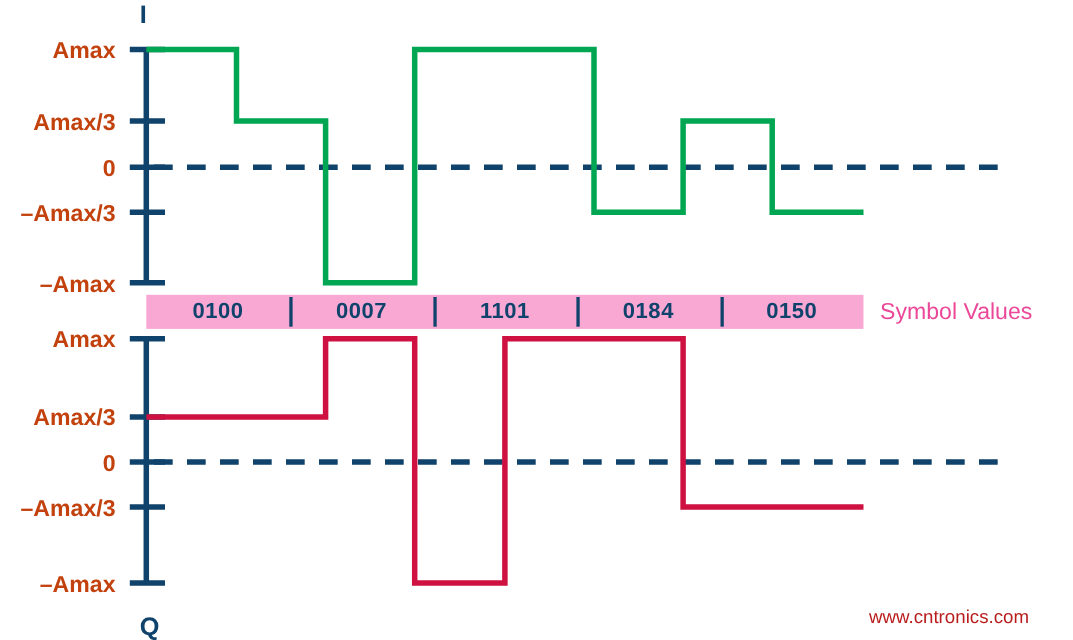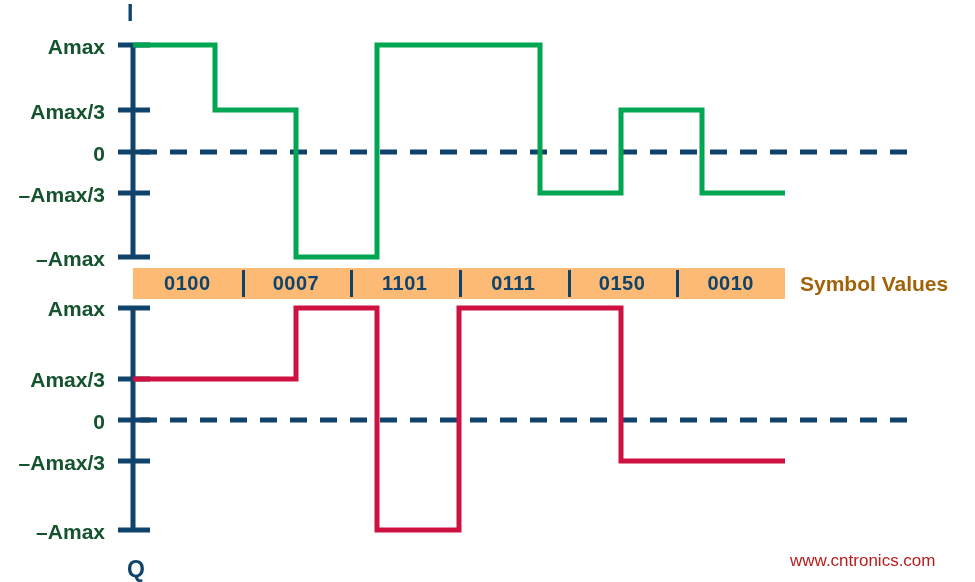--- a/index.html
+++ b/index.html
@@ -17,39 +17,39 @@
   #stage {
     position: absolute;
     left: 0; top: 0;
     width: 975px;
     height: 582px;
   }
   .axis-label {
     position: absolute;
     font-size: 21px;
     font-weight: bold;
-    color: #14532d;
+    color: #c2410c;
     text-align: right;
     white-space: nowrap;
     line-height: 1;
   }
   .trace-name {
     position: absolute;
     font-size: 23px;
     font-weight: bold;
     color: #10436b;
     line-height: 1;
   }
   #symbol-bar {
     position: absolute;
     left: 133px;
     top: 268px;
     width: 652px;
     height: 31px;
-    background: #fdba74;
+    background: #f9a8d4;
     display: flex;
     align-items: center;
   }
   .symbol-cell {
     flex: 1 1 0;
     position: relative;
     text-align: center;
     font-size: 20px;
     font-weight: bold;
     color: #10436b;
@@ -63,22 +63,22 @@
     top: 2px;
     bottom: 2px;
     width: 3px;
     background: #10436b;
   }
   #symbol-values-label {
     position: absolute;
     left: 800px;
     top: 271px;
     font-size: 21px;
-    font-weight: bold;
-    color: #a16207;
+    font-weight: normal;
+    color: #ec4899;
     white-space: nowrap;
     line-height: 26px;
   }
   #watermark {
     position: absolute;
     left: 790px;
     top: 552px;
     font-size: 17px;
     color: #b91c1c;
     white-space: nowrap;
@@ -111,23 +111,22 @@
 
     <line x1="140" y1="152" x2="920" y2="152" stroke="#10436b" stroke-width="5" stroke-dasharray="17 13"></line>
 
     <polyline fill="none" stroke="#00a651" stroke-width="5" stroke-linejoin="miter" points="133,45 215,45 215,110 296,110 296,257 377,257 377,45 540,45 540,193 621,193 621,110 702,110 702,193 785,193"></polyline>
   </svg>
 
   <div id="symbol-bar">
     <div class="symbol-cell">0100</div>
     <div class="symbol-cell">0007</div>
     <div class="symbol-cell">1101</div>
-    <div class="symbol-cell">0111</div>
+    <div class="symbol-cell">0184</div>
     <div class="symbol-cell">0150</div>
-    <div class="symbol-cell">0010</div>
   </div>
   <div id="symbol-values-label">Symbol Values</div>
 
   <div class="axis-label" style="left:0px; top:298px; width:105px;">Amax</div>
   <div class="axis-label" style="left:0px; top:369px; width:105px;">Amax/3</div>
   <div class="axis-label" style="left:0px; top:411px; width:105px;">0</div>
   <div class="axis-label" style="left:0px; top:452px; width:105px;">–Amax/3</div>
   <div class="axis-label" style="left:0px; top:521px; width:105px;">–Amax</div>
 
   <svg width="975" height="582" style="position:absolute; left:0; top:0; pointer-events:none;">

